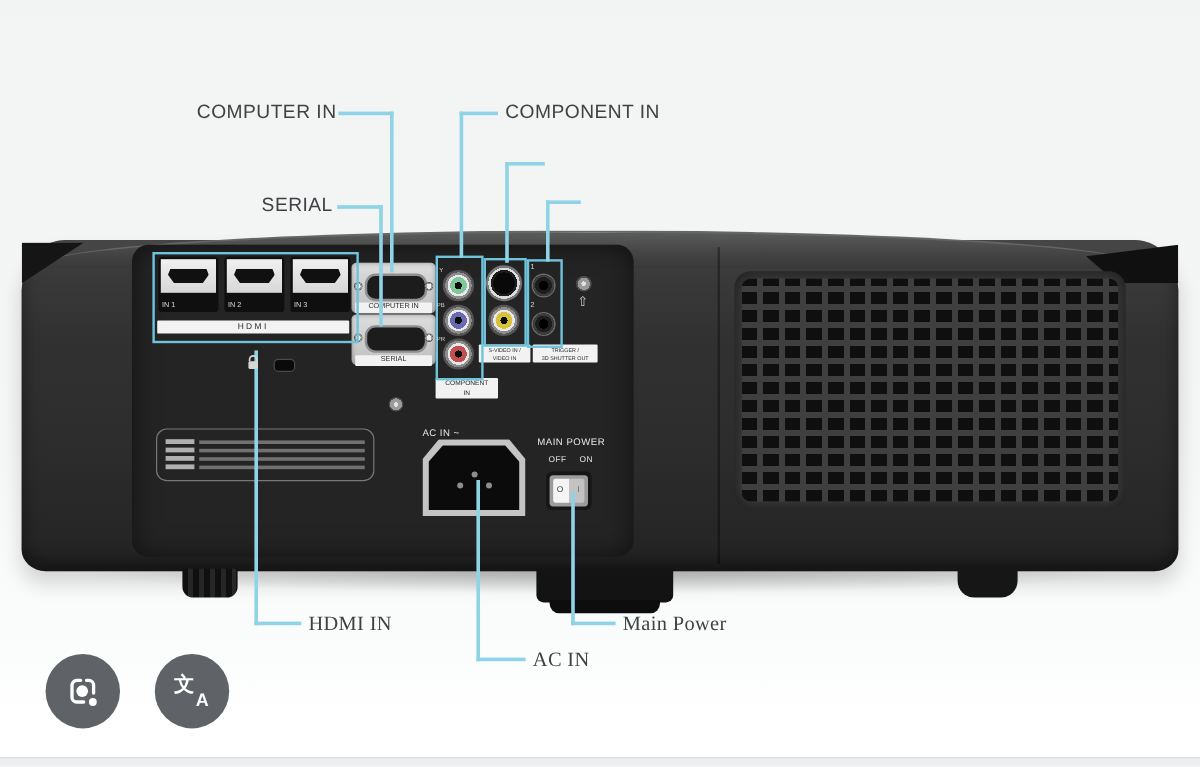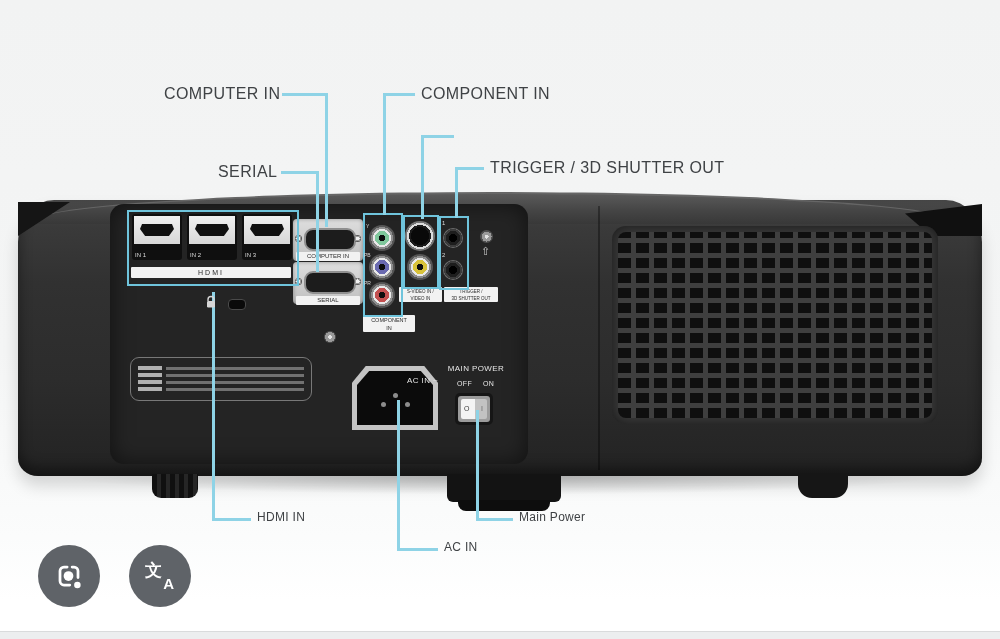--- a/index.html
+++ b/index.html
@@ -72,21 +72,21 @@
   .ac-pin{position:absolute;width:5px;height:5px;border-radius:50%;background:#8d8d8d;}
   .sw-outer{left:455px;top:393px;width:38px;height:32px;background:#161616;border-radius:5px;}
   .sw-frame{position:absolute;left:3px;top:3px;right:3px;bottom:3px;background:#9c9c9c;border-radius:3px;}
   .sw-rocker{position:absolute;left:6px;top:6px;right:6px;bottom:6px;border-radius:2px;
     background:linear-gradient(90deg,#f4f4f4 0 52%,#c2c2c2 52%);}
   .sw-mark{position:absolute;font-size:7px;color:#3e3e3e;}
   .paneltext{color:#e6e6e6;letter-spacing:.4px;z-index:4;}
   
   .cline{background:#8ed3e6;z-index:7;}
   .toplabel{font-size:16px;font-weight:500;color:#3f4245;letter-spacing:.4px;z-index:8;white-space:nowrap;}
-  .botlabel{font-size:12px;font-weight:500;color:#3f4245;letter-spacing:.3px;z-index:8;white-space:nowrap;}
+  .botlabel{font-size:17px;font-weight:500;color:#3f4245;letter-spacing:.3px;z-index:8;white-space:nowrap;font-family:Liberation Serif, serif;}
   
   .lens-btn{width:62px;height:62px;border-radius:50%;background:#5f6368;z-index:10;
     display:flex;align-items:center;justify-content:center;cursor:pointer;}
   .footer-bar{left:0;top:631px;width:1000px;height:8px;background:#eceeef;border-top:1px solid #d9dbdc;z-index:9;}
   .translate-wrap{position:relative;width:30px;height:30px;color:#fff;}
   .tg-main{position:absolute;left:0px;top:-2px;font-size:17px;font-weight:bold;}
   .tg-sub{position:absolute;right:1px;bottom:-1px;font-size:15px;font-weight:bold;}
 </style>
 </head>
 <body>
@@ -199,21 +199,21 @@
     <div class="warnrow">
         <span class="w"></span>
         <span class="l"></span>
       </div>
     <div class="warnrow">
         <span class="w"></span>
         <span class="l"></span>
       </div>
   </div>
 
-  <div class="abs paneltext" style="left:352px;top:356px;width:86px;text-align:right;font-size:8px;margin-top:20px;">AC IN ~</div>
+  <div class="abs paneltext" style="left:352px;top:356px;width:86px;text-align:left;font-size:8px;">AC IN ~</div>
   <div class="abs ac-outer">
     <div class="ac-inner"></div>
     <div class="ac-pin" style="left:29px;top:36px;"></div>
     <div class="ac-pin" style="left:53px;top:36px;"></div>
     <div class="ac-pin" style="left:41px;top:27px;"></div>
   </div>
   <div class="abs paneltext" style="left:438px;top:364px;width:76px;text-align:center;font-size:8px;">MAIN POWER</div>
   <div class="abs paneltext" style="left:457px;top:380px;font-size:7px;">OFF</div>
   <div class="abs paneltext" style="left:483px;top:380px;font-size:7px;">ON</div>
   <div class="abs sw-outer">
@@ -238,21 +238,20 @@
   <div class="abs cline" style="left:212px;top:292px;width:3px;height:229px;"></div>
   <div class="abs cline" style="left:212px;top:518px;width:39px;height:3px;"></div>
   <div class="abs cline" style="left:397px;top:400px;width:3px;height:151px;"></div>
   <div class="abs cline" style="left:397px;top:548px;width:41px;height:3px;"></div>
   <div class="abs cline" style="left:476px;top:410px;width:3px;height:111px;"></div>
   <div class="abs cline" style="left:476px;top:518px;width:37px;height:3px;"></div>
 
   <div class="abs toplabel" style="left:164px;top:85px;">COMPUTER IN</div>
   <div class="abs toplabel" style="left:218px;top:163px;">SERIAL</div>
   <div class="abs toplabel" style="left:421px;top:85px;">COMPONENT IN</div>
-  <div class="abs toplabel" style="left:490px;top:159px;">TRIGGER / 3D SHUTTER OUT</div>
   <div class="abs botlabel" style="left:257px;top:510px;">HDMI IN</div>
   <div class="abs botlabel" style="left:444px;top:540px;">AC IN</div>
   <div class="abs botlabel" style="left:519px;top:510px;">Main Power</div>
 
   <div class="abs lens-btn" style="left:38px;top:545px;">
     <svg width="30" height="30" viewBox="0 0 24 24" fill="none">
       <path d="M10.5 4.8 H8 a3.2 3.2 0 0 0 -3.2 3.2 V16 a3.2 3.2 0 0 0 3.2 3.2 h4.6" stroke="#ffffff" stroke-width="2.2" stroke-linecap="round"></path>
       <path d="M14.5 4.8 h1.5 a3.2 3.2 0 0 1 3.2 3.2 v5.2" stroke="#ffffff" stroke-width="2.2" stroke-linecap="round"></path>
       <circle cx="11.6" cy="12" r="3.9" fill="#ffffff"></circle>
       <circle cx="18.7" cy="19.2" r="2.6" fill="#ffffff"></circle>

